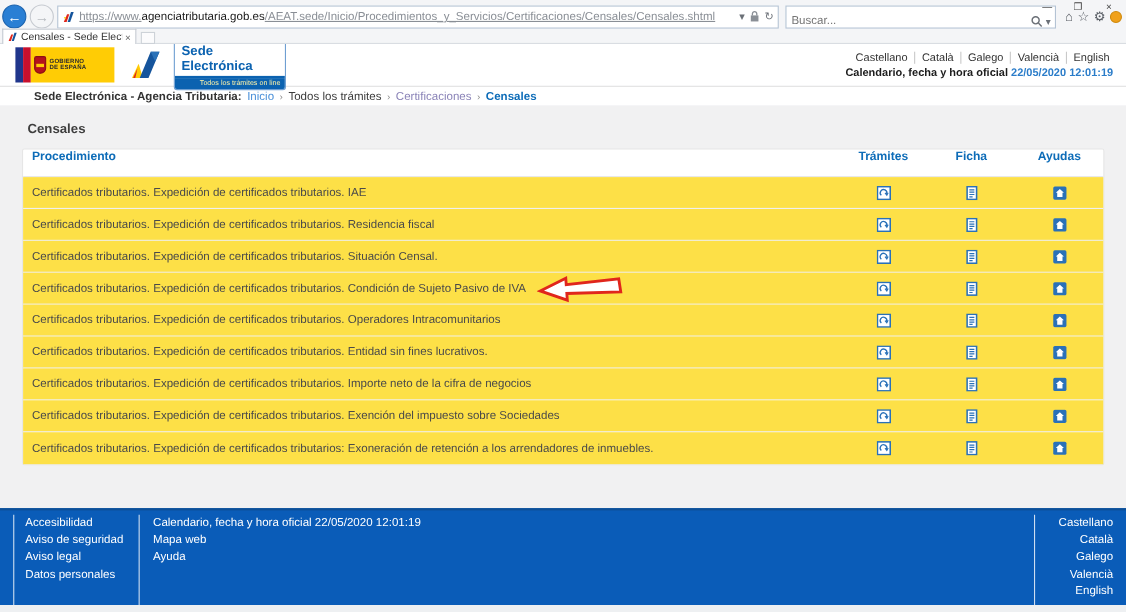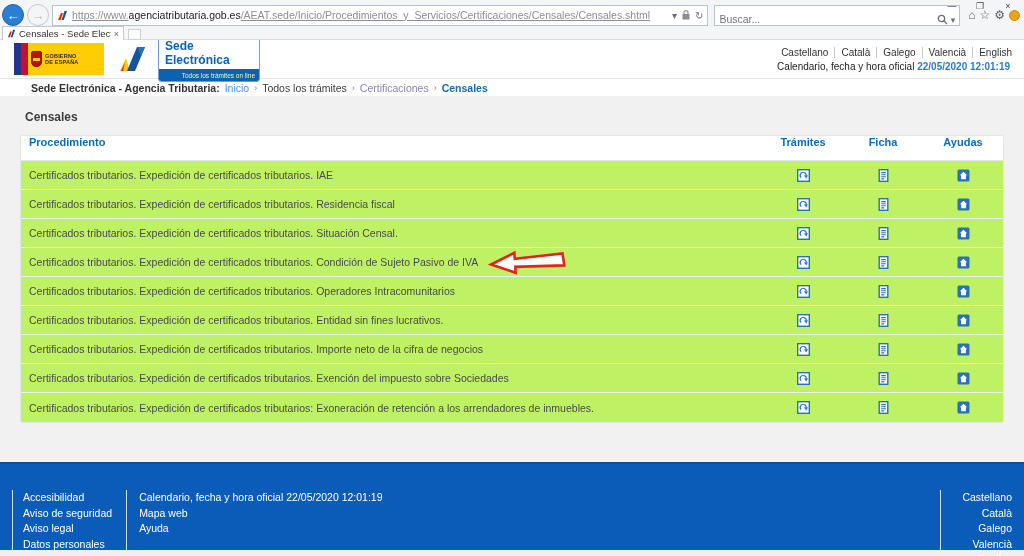--- a/index.html
+++ b/index.html
@@ -41,47 +41,47 @@
   .aeat-mark { margin-left:14px; flex:0 0 auto; }
   .brand { font-family:"DejaVu Serif", serif; font-size:17px; color:#5a5b5e; margin-left:8px; white-space:nowrap; }
   .sede-box { border:1px solid #6f9fd2; border-radius:3px; margin-left:10px; width:102px; overflow:hidden; background:#fff; flex:0 0 auto; }
   .sede-title { color:#0b62b0; font-size:12px; font-weight:bold; padding:1px 6px 2px; border-bottom:2px solid #0b62b0; }
   .sede-strip { background:#0b62b0; color:#fdf3a9; font-size:6.5px; text-align:right; padding:1px 4px 2px; }
   .header-right { margin-left:auto; text-align:center; }
   .lang-row { font-size:10px; color:#333; }
   .lang-row span { padding:0 6px; border-right:1px solid #c9c9c9; cursor:pointer; }
   .lang-row span:last-child { border-right:none; padding-right:0; }
   .clock-row { font-size:10px; margin-top:3px; }
-  .clock-label { color:#1c1c1c; font-weight:normal; }
+  .clock-label { color:#1c1c1c; font-weight:bold; }
   .clock-value { color:#2a7cc9; font-weight:bold; }
 
   
   .breadcrumb { height:18px; background:#fff; border-top:1px solid #e3e3e3; display:flex; align-items:center; padding-left:31px; font-size:10.5px; }
   .bc-prefix { font-weight:bold; color:#333; margin-right:5px; }
   .bc-sep { color:#888; margin:0 5px; font-size:9px; }
   .bc-0 { color:#4a90d9; cursor:pointer; }
   .bc-1 { color:#3c3c3c; cursor:pointer; }
   .bc-2 { color:#8b84b8; cursor:pointer; }
   .bc-3 { color:#0d6cb8; font-weight:bold; cursor:pointer; }
 
   
   .main { height:366px; background:#f1f1f2; }
   .page-title { font-size:12px; font-weight:bold; color:#3e3e3e; padding:14px 0 11px 25px; }
   .proc-table { margin:0 20px; background:#fff; border:1px solid #e6e6e6; border-radius:2px; }
   .thead { display:flex; height:25px; border-bottom:1px solid #e8e8e8; }
-  .trow { display:flex; align-items:center; height:29px; border-bottom:1px solid #efefef; background:#bef264;text-align:right; }
+  .trow { display:flex; align-items:center; height:29px; border-bottom:1px solid #efefef; background:#fde047;text-align:right; }
   .trow:last-child { border-bottom:none; }
   .cell-proc { flex:1; padding-left:8px; font-size:10.5px; color:#4a4a4a; white-space:nowrap; overflow:hidden; display:flex; align-items:center; }
   .th-proc { flex:1; padding-left:8px; font-size:11px; font-weight:bold; color:#0d6cb8; }
   .th-icon, .cell-icon { width:80px; text-align:center; font-size:11px; font-weight:bold; color:#0d6cb8; display:flex; justify-content:center; }
   .icon-btn { display:inline-flex; cursor:pointer; }
   .arrow-anno { margin-left:10px; transform:rotate(-4deg); flex:0 0 auto; }
 
   
-  .footer { height:88px; background:#0a5cb8; border-top:2px solid #0d4f97; display:flex; padding-top:26px; color:#fff; }
+  .footer { height:88px; background:#0a5cb8; border-top:2px solid #0d4f97; display:flex; padding-top:4px; color:#fff; }
   .f-col { font-size:10.5px; line-height:15.5px; }
   .f-col div { cursor:pointer; white-space:nowrap; }
   .f-col1 { margin-left:12px; border-left:1px solid rgba(255,255,255,.8); padding-left:10px; }
   .f-col2 { margin-left:14px; border-left:1px solid rgba(255,255,255,.8); padding-left:12px; }
   .f-spacer { flex:1; }
   .f-search { text-align:center; margin-right:16px; cursor:pointer; }
   .f-search-label { font-size:10.5px; margin-top:1px; }
   .f-langs { border-left:1px solid rgba(255,255,255,.8); padding-left:12px; margin-right:12px; width:72px; text-align:right; font-size:10.5px; line-height:15.5px; }
   .f-langs div { cursor:pointer; }
 </style>

